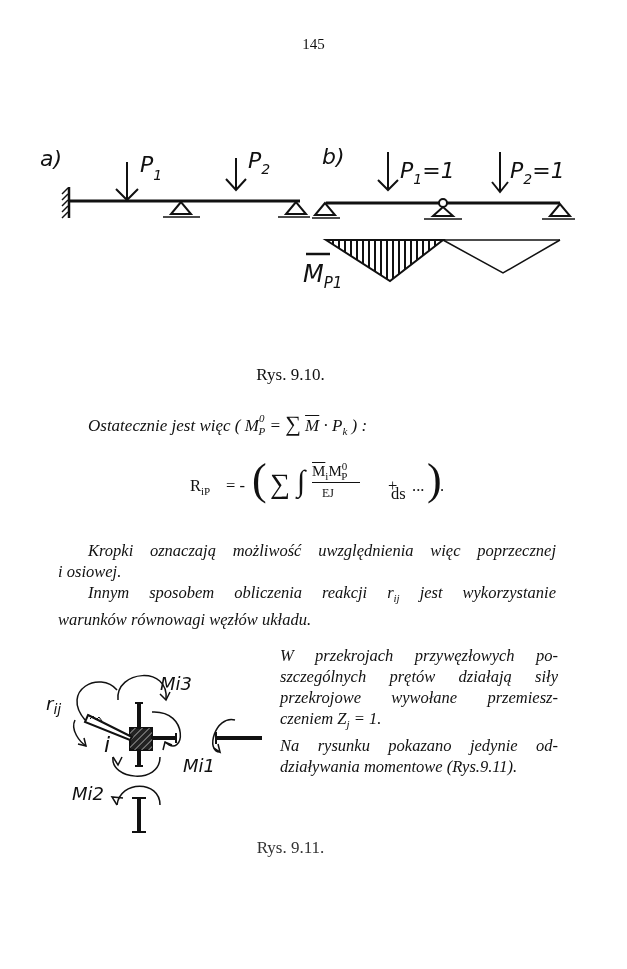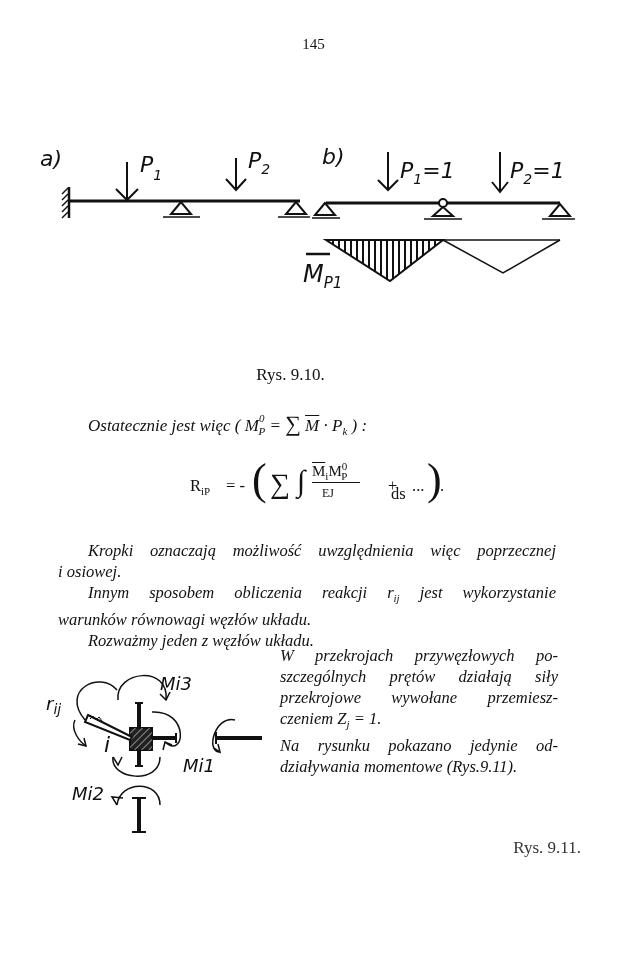--- a/index.html
+++ b/index.html
@@ -109,21 +109,20 @@
   <span style="position:absolute; left:222px; top:18px;">...</span>
   <span style="position:absolute; left:237px; top:-4px; font-size:44px;">)</span>
   <span style="position:absolute; left:250px; top:18px;">.</span>
 </div>
 
 <div class="abs para" style="left:58px; top:540px; width:498px;">
   <div class="indent justify">Kropki oznaczają możliwość uwzględnienia więc poprzecznej</div>
   <div>i osiowej.</div>
   <div class="indent justify"><span>Innym sposobem obliczenia reakcji r</span><sub>ij</sub><span> jest wykorzystanie</span></div>
   <div>warunków równowagi węzłów układu.</div>
-  <div class="indent">Rozważmy jeden z węzłów układu.</div>
 </div>
 
 <div class="abs para" style="left:280px; top:645px; width:278px;">
   <div class="justify">W przekrojach przywęzłowych po-</div>
   <div class="justify">szczególnych prętów działają siły</div>
   <div class="justify">przekrojowe wywołane przemiesz-</div>
   <div><span>czeniem Z</span><sub>j</sub><span> = 1.</span></div>
   <div class="justify">Na rysunku pokazano jedynie od-</div>
   <div>działywania momentowe (Rys.9.11).</div>
 </div>
@@ -172,13 +171,13 @@
     <path d="M 117 805 C 120 780, 160 780, 160 805" stroke-width="1.5"></path>
     <polyline points="117,805 112,797 123,798" stroke-width="1.5"></polyline>
   </g>
   <text x="46" y="710" font-family="DejaVu Sans, sans-serif" font-size="18" font-style="oblique" fill="#111">r<tspan font-size="14" dy="4">ij</tspan></text>
   <text x="104" y="752" font-family="DejaVu Sans, sans-serif" font-size="22" font-style="oblique" fill="#111">i</text>
   <text x="160" y="690" font-family="DejaVu Sans, sans-serif" font-size="18" font-style="oblique" fill="#111">Mi3</text>
   <text x="183" y="772" font-family="DejaVu Sans, sans-serif" font-size="18" font-style="oblique" fill="#111">Mi1</text>
   <text x="72" y="800" font-family="DejaVu Sans, sans-serif" font-size="18" font-style="oblique" fill="#111">Mi2</text>
 </svg>
 
-<div class="abs caption" style="top:838px; color:#333;text-align:right;">Rys. 9.11.</div>
+<div class="abs caption" style="top:838px; color:#333;">Rys. 9.11.</div>
 
 </body></html>

